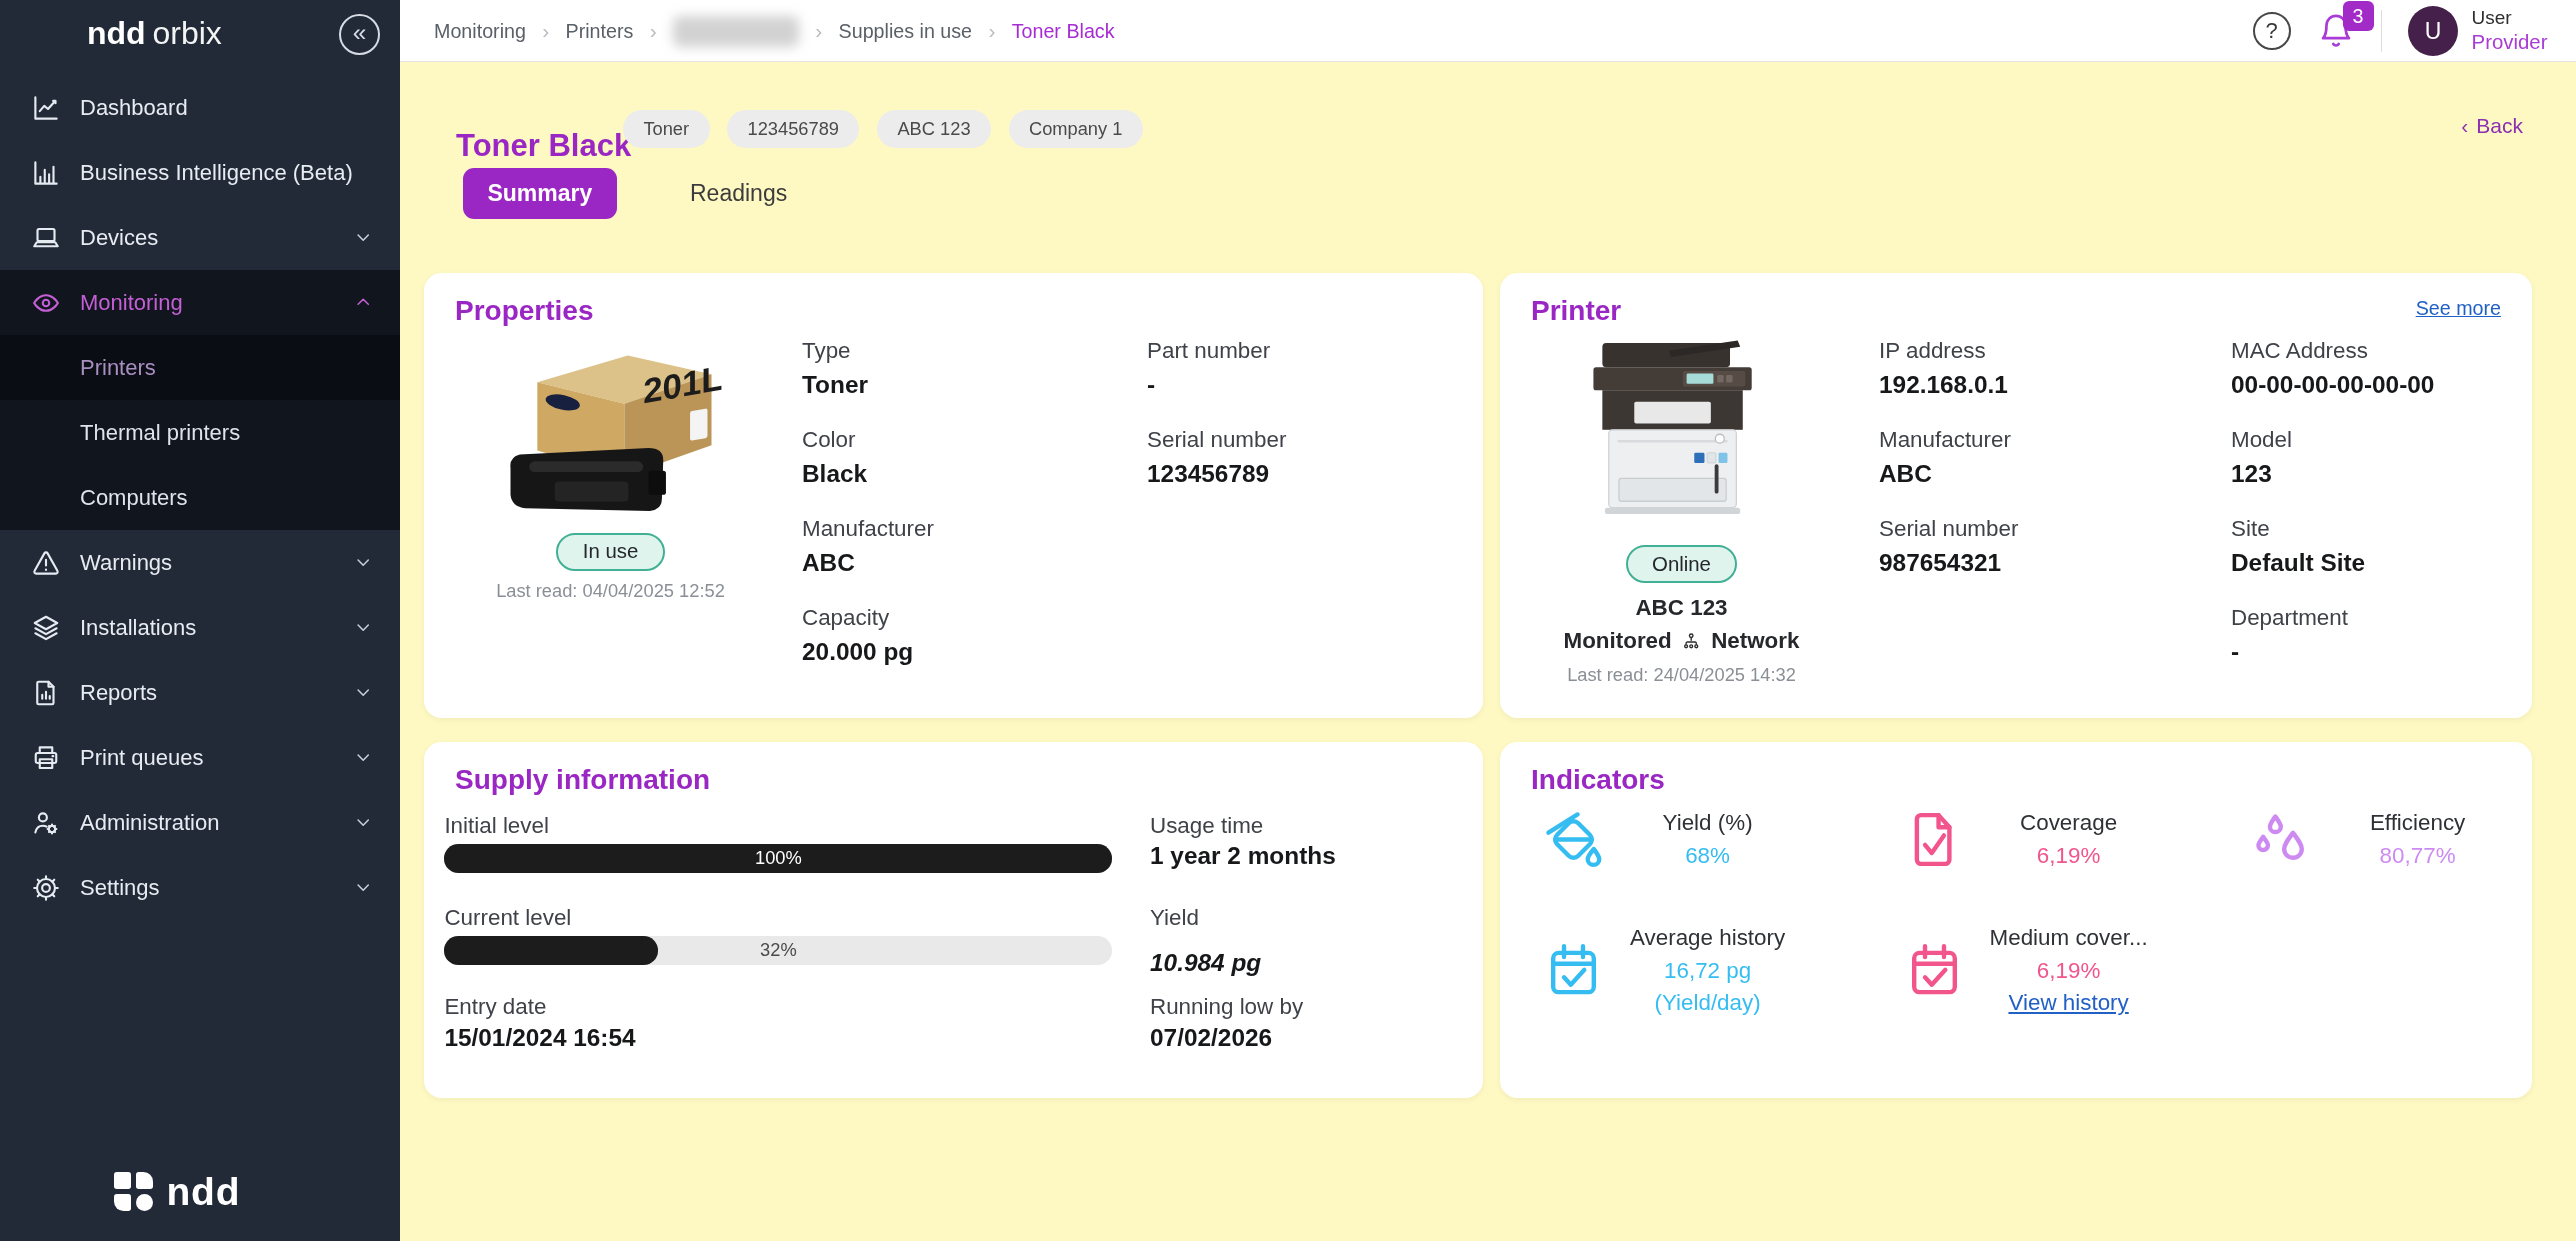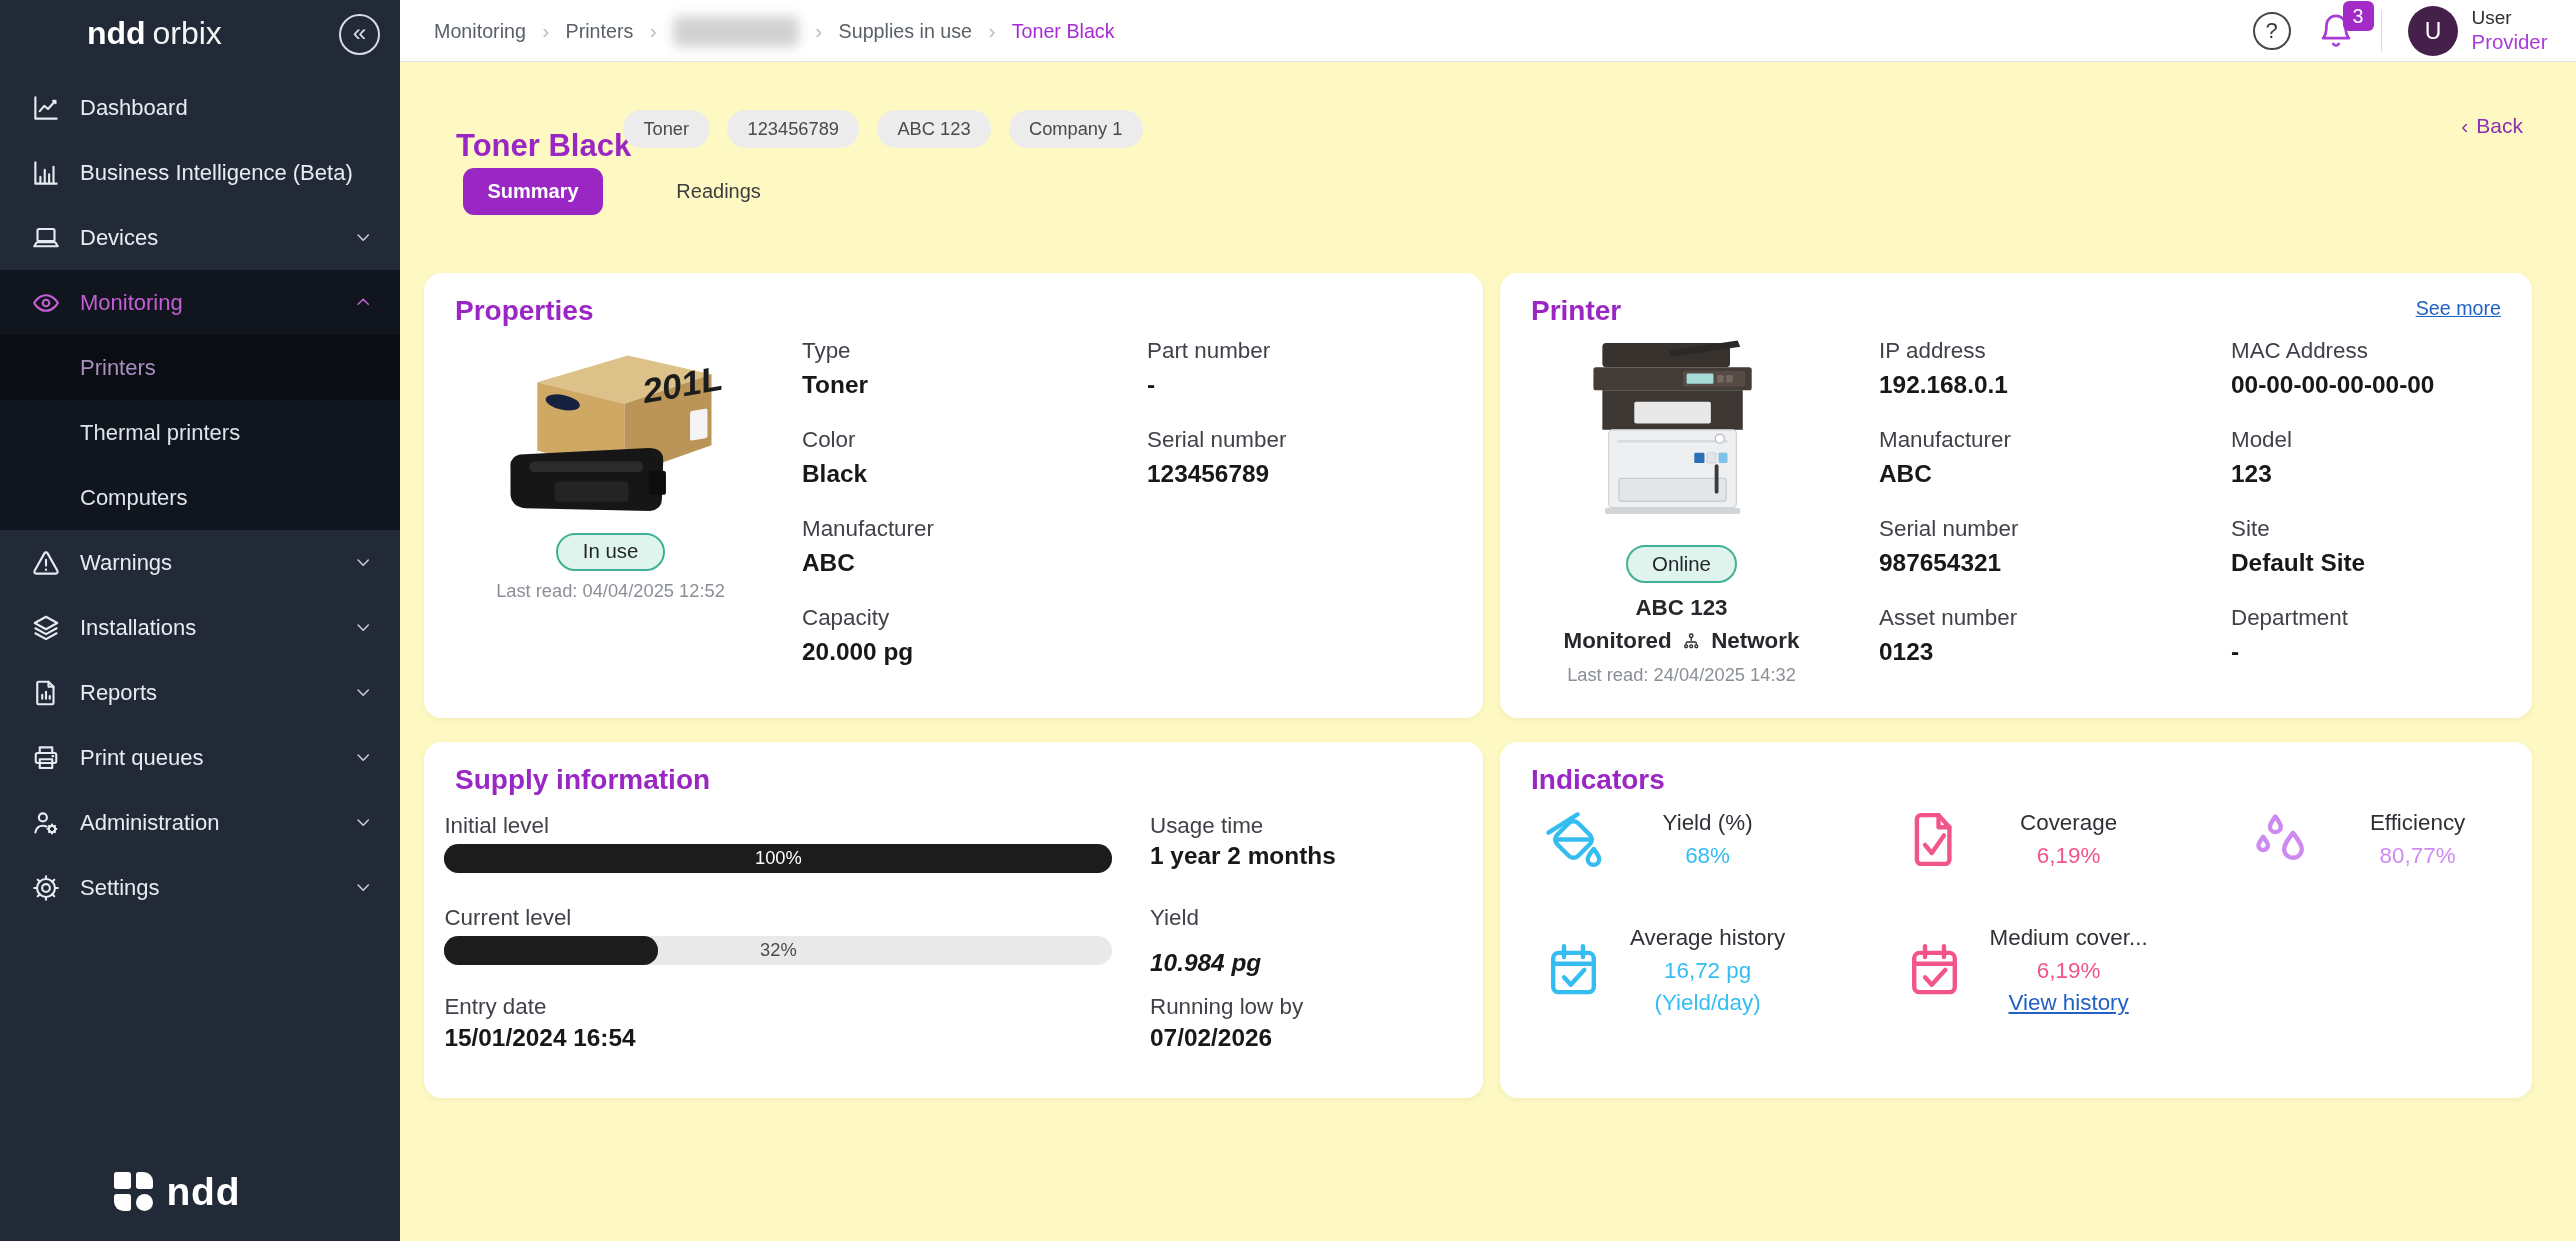--- a/index.html
+++ b/index.html
@@ -61,21 +61,21 @@
   .user-role{font-size:20.4px;color:#a93bd6;}
 
   
   .page-title{position:absolute;left:456px;top:107px;font-size:31px;font-weight:700;color:#9a27c4;}
   .tags{position:absolute;left:623px;top:110px;display:flex;gap:17.6px;}
   .tag{background:#ececec;border-radius:678px;padding:8.1px 20.4px;font-size:18.3px;color:#4a4a4a;
        display:flex;align-items:center;white-space:nowrap;}
   .back-link{position:absolute;right:53px;top:114px;font-size:21px;color:#8b2fb3;cursor:pointer;
        display:flex;gap:8.1px;align-items:center;}
   .tabs{position:absolute;left:463px;top:168px;display:flex;align-items:center;gap:49px;}
-  .tab{font-size:20px;color:#3c3c3c;padding:12.2px 24.4px;cursor:pointer;}
+  .tab{font-size:23px;color:#3c3c3c;padding:12.2px 24.4px;cursor:pointer;}
   .tab.active{background:#9a27c4;color:#fff;font-weight:700;border-radius:11px;}
 
   
   .card{position:absolute;background:#fff;border-radius:17.6px;box-shadow:0 2px 6.8px rgba(0,0,0,.05);}
   #card-properties{left:424px;top:273px;width:1059px;height:445px;}
   #card-printer{left:1500px;top:273px;width:1032px;height:445px;}
   #card-supply{left:424px;top:742px;width:1059px;height:356px;}
   #card-indicators{left:1500px;top:742px;width:1032px;height:356px;}
   .card-title{position:absolute;left:31px;top:22px;font-size:28px;font-weight:600;color:#9a27c4;}
   .see-more{position:absolute;right:31px;top:24.4px;font-size:19.7px;color:#2160c4;
@@ -415,24 +415,20 @@
         <div class="field-value">192.168.0.1</div>
       </div>
       <div class="field">
         <div class="field-label">Manufacturer</div>
         <div class="field-value">ABC</div>
       </div>
       <div class="field">
         <div class="field-label">Serial number</div>
         <div class="field-value">987654321</div>
       </div>
-      <div class="field">
-        <div class="field-label">Asset number</div>
-        <div class="field-value">0123</div>
-      </div>
     </div>
     <div class="fields-col" id="prt-col2">
       <div class="field">
         <div class="field-label">MAC Address</div>
         <div class="field-value">00-00-00-00-00-00</div>
       </div>
       <div class="field">
         <div class="field-label">Model</div>
         <div class="field-value">123</div>
       </div>

